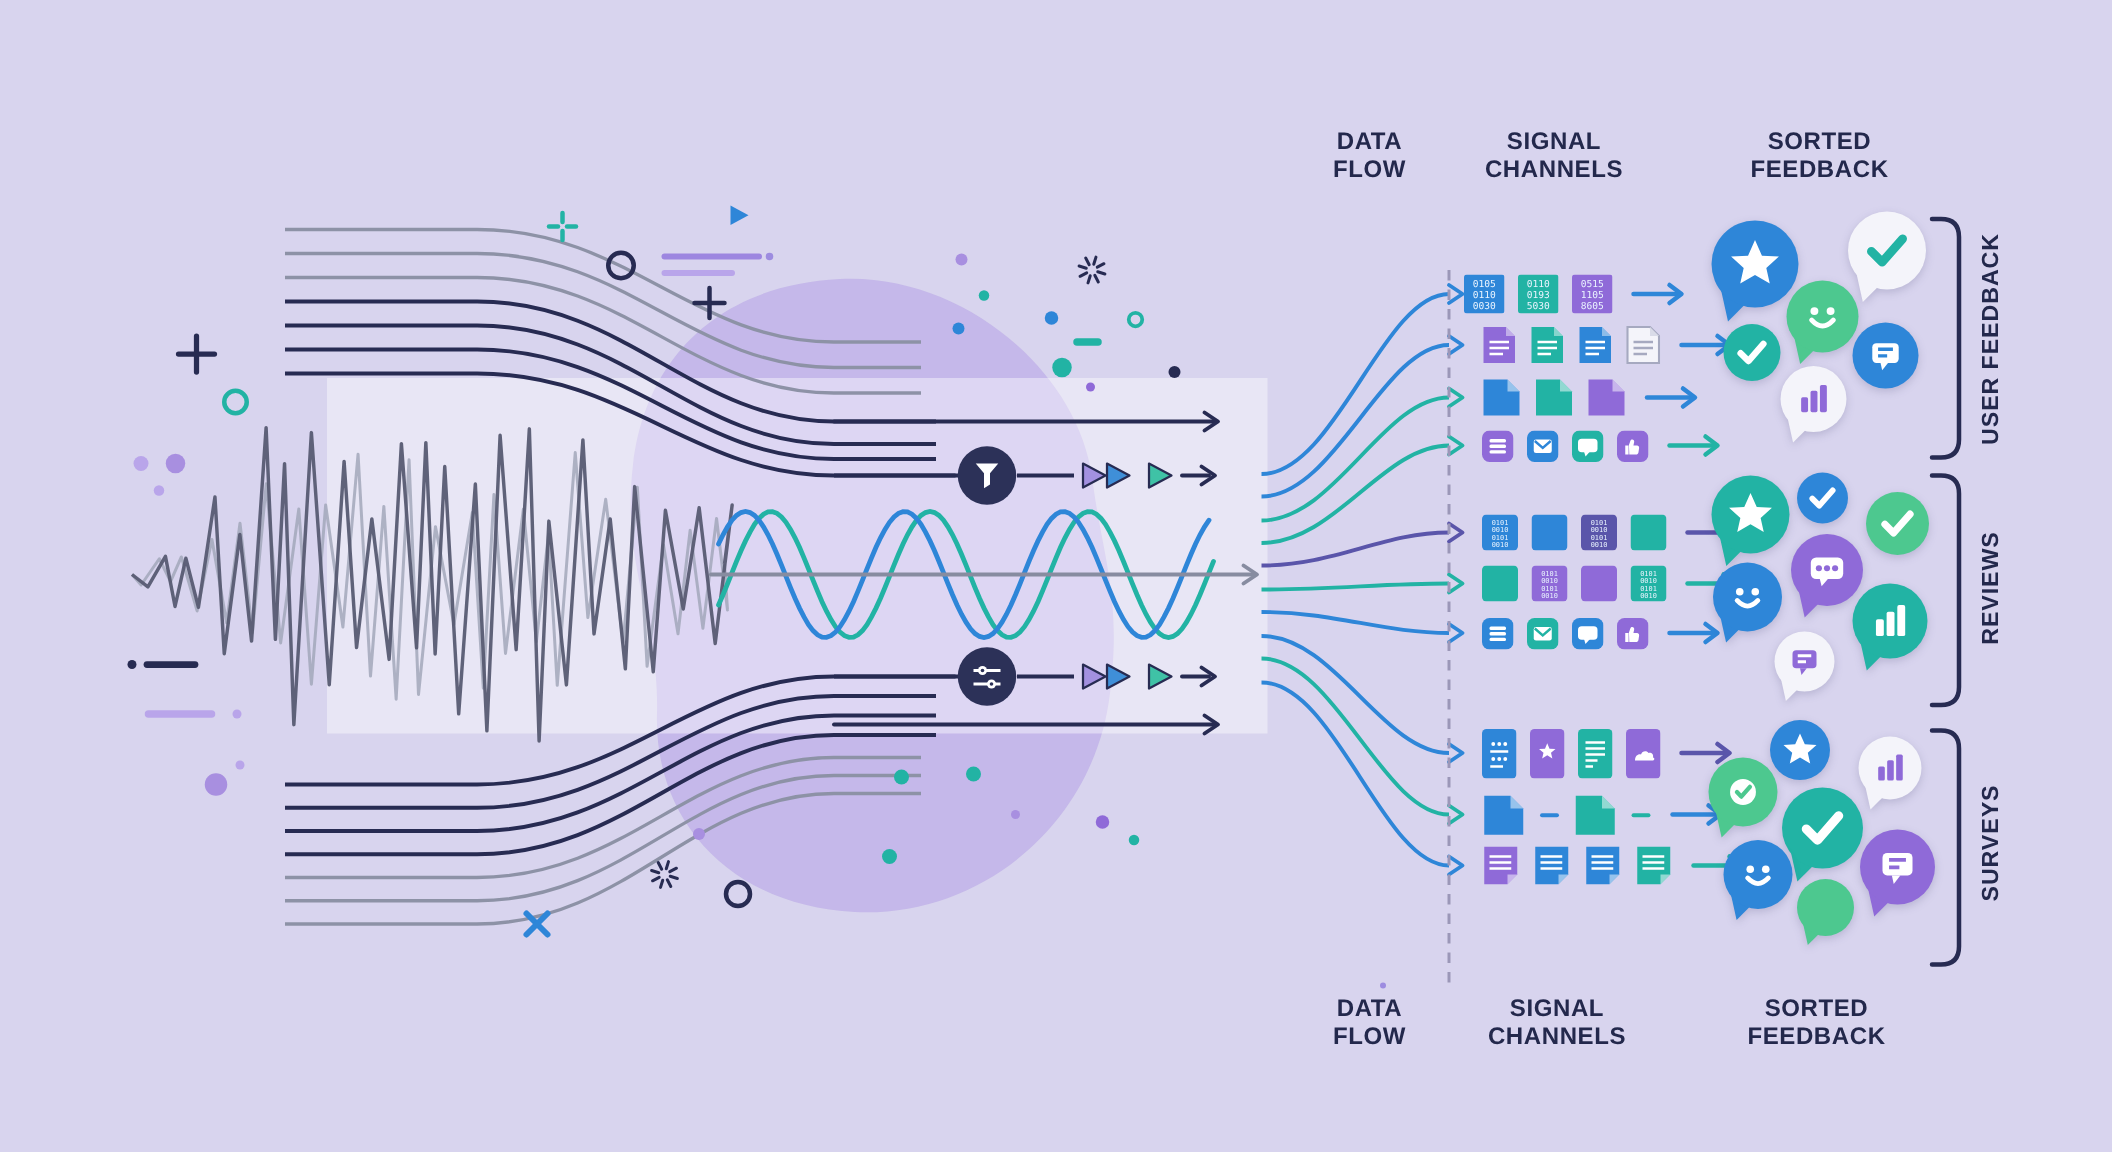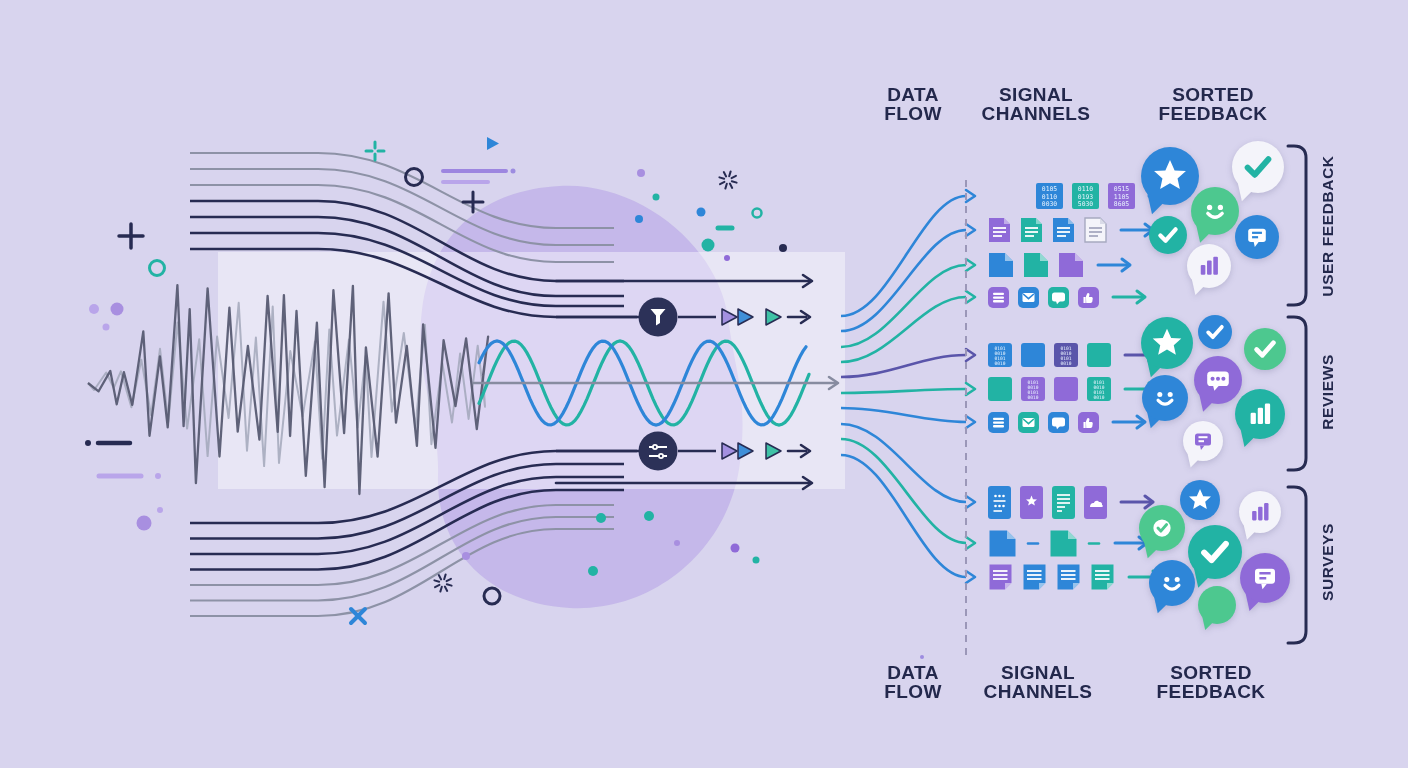--- a/index.html
+++ b/index.html
@@ -1,20 +1,20 @@
 <!DOCTYPE html>
 <html><head>
 <meta charset="utf-8">
 <style>
   html,body{margin:0;padding:0;background:#d8d4ee;}
   .stage{position:relative;width:1408px;height:768px;overflow:hidden;background:#d8d4ee;
          font-family:"Liberation Sans",sans-serif;}
   svg.scene{position:absolute;left:0;top:0;}
   .col-label{position:absolute;transform:translateX(-50%);text-align:center;
-    font-weight:bold;font-size:19px;line-height:19px;color:#23284c;letter-spacing:.4px;white-space:pre-line;}
+    font-weight:bold;font-size:16px;line-height:19px;color:#23284c;letter-spacing:.4px;white-space:pre-line;}
   .side-label{position:absolute;transform:translate(-50%,-50%) rotate(-90deg);
     white-space:nowrap;font-weight:bold;font-size:15.5px;color:#23284c;letter-spacing:.6px;}
   .sig-row{position:absolute;display:flex;align-items:center;gap:9px;}
   .sig-row svg{display:block;}
   .bubble{position:absolute;filter:drop-shadow(0 2px 3px rgba(40,40,90,.18));}
 </style>
 </head>
 <body>
 
 <div class="stage">
@@ -193,21 +193,21 @@
 
   <div class="col-label" style="left:913px;top:663px"><span>DATA</span><br><span>FLOW</span></div>
   <div class="col-label" style="left:1038px;top:663px"><span>SIGNAL</span><br><span>CHANNELS</span></div>
   <div class="col-label" style="left:1211px;top:663px"><span>SORTED</span><br><span>FEEDBACK</span></div>
 
   <div class="side-label" style="left:1328px;top:226px">USER FEEDBACK</div>
   <div class="side-label" style="left:1328px;top:392px">REVIEWS</div>
   <div class="side-label" style="left:1328px;top:562px">SURVEYS</div>
 
   <div id="channels">
-      <div class="sig-row" style="left: 1036px; top: 179px; height: 34px;">
+      <div class="sig-row" style="left: 976px; top: 179px; height: 34px;">
         <svg width="27" height="26" viewBox="0 0 27 26">
           <rect width="27" height="26" rx="2" fill="#2e86d8"></rect>
           <text x="13.5" y="8.3" text-anchor="middle" font-family="DejaVu Sans Mono,monospace" font-size="6.4" fill="#eaf4ff">0105</text>
           <text x="13.5" y="15.5" text-anchor="middle" font-family="DejaVu Sans Mono,monospace" font-size="6.4" fill="#eaf4ff">0110</text>
           <text x="13.5" y="22.700000000000003" text-anchor="middle" font-family="DejaVu Sans Mono,monospace" font-size="6.4" fill="#eaf4ff">0030</text>
         </svg>
         <svg width="27" height="26" viewBox="0 0 27 26">
           <rect width="27" height="26" rx="2" fill="#22b3a4"></rect>
           <text x="13.5" y="8.3" text-anchor="middle" font-family="DejaVu Sans Mono,monospace" font-size="6.4" fill="#eaf4ff">0110</text>
           <text x="13.5" y="15.5" text-anchor="middle" font-family="DejaVu Sans Mono,monospace" font-size="6.4" fill="#eaf4ff">0193</text>

